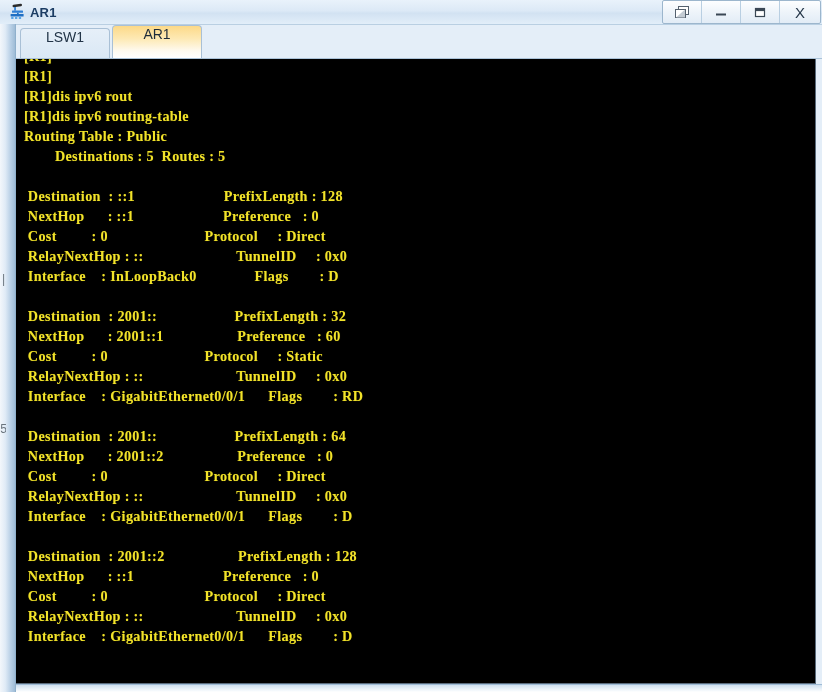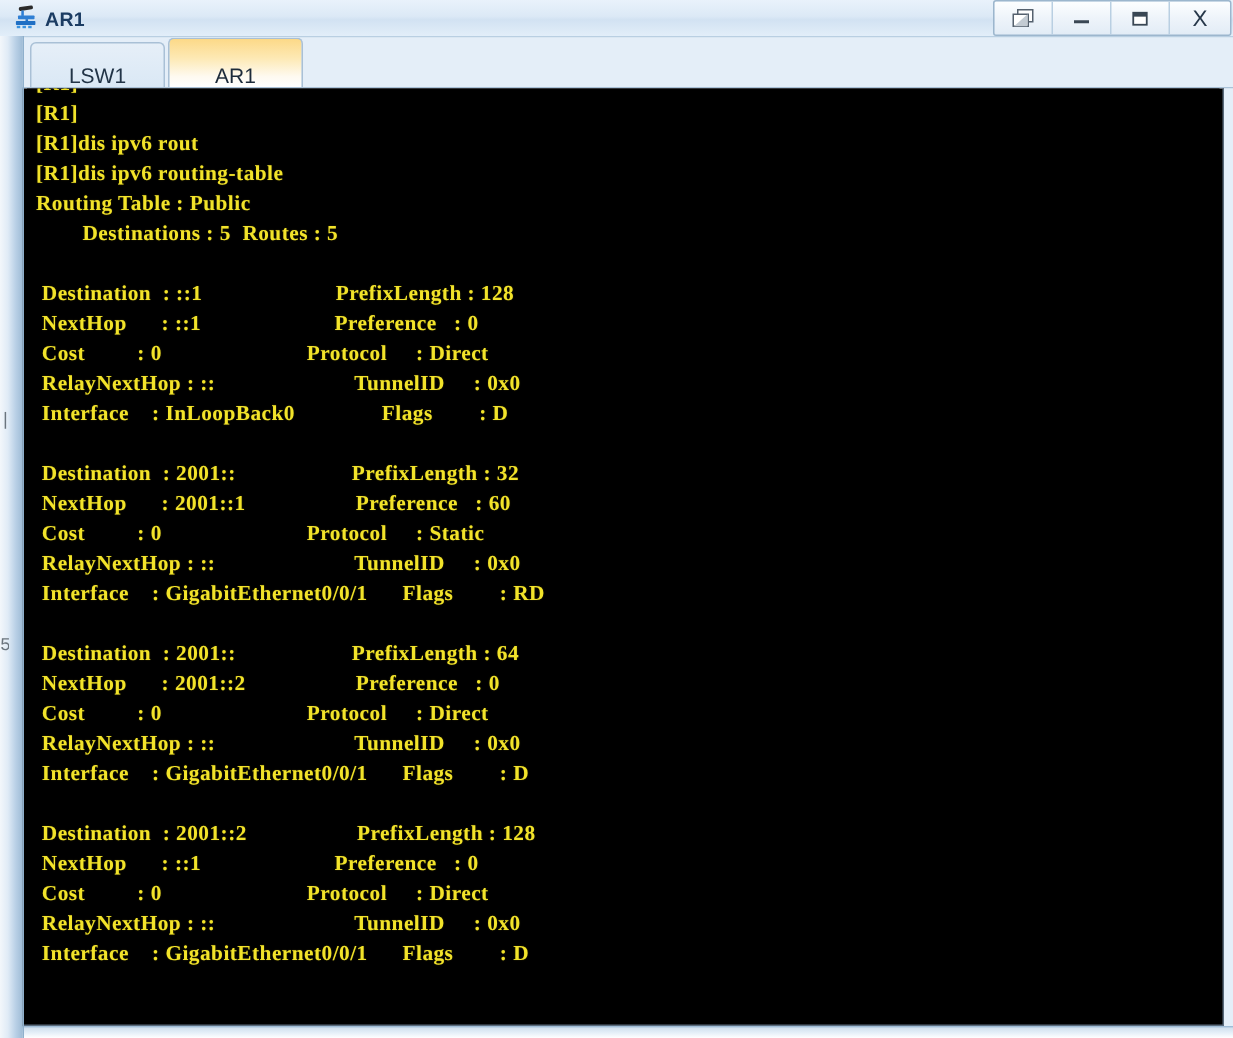--- a/index.html
+++ b/index.html
@@ -92,21 +92,21 @@
     box-sizing: border-box;
     display: flex;
     align-items: flex-end;
   }
   .tab {
     height: 30px;
     min-width: 90px;
     padding: 0 16px;
     box-sizing: border-box;
     display: flex;
-    align-items: flex-end;
+    align-items: flex-start;
     justify-content: center;
     font-size: 14px;
     color: #1d2b3a;
     border: 1px solid #a9c0d6;
     border-bottom: none;
     border-top-left-radius: 4px;
     border-top-right-radius: 4px;
     margin-right: 2px;
     position: relative;
   }

